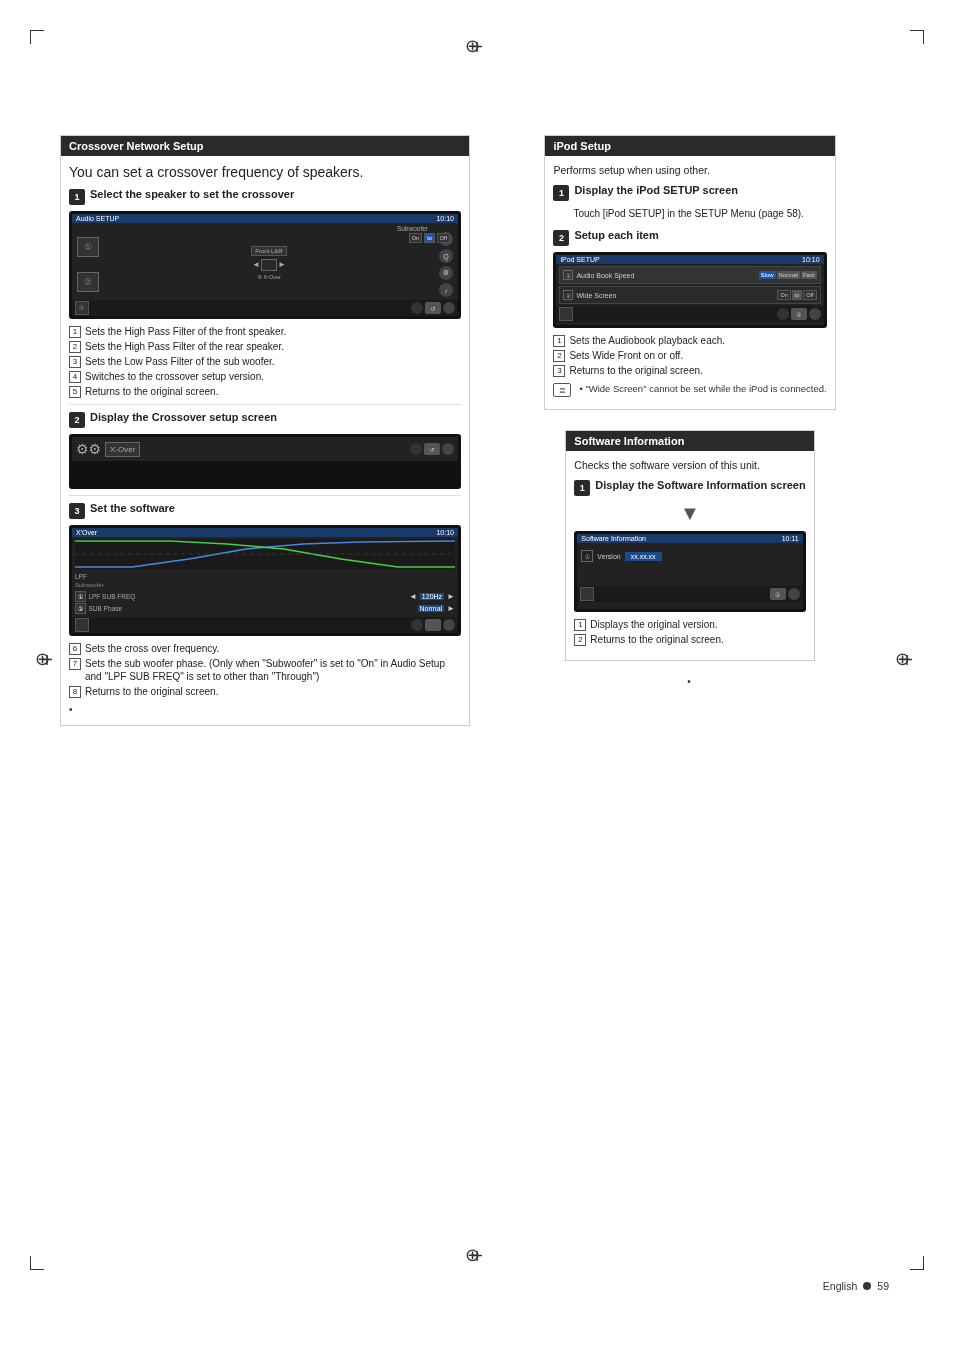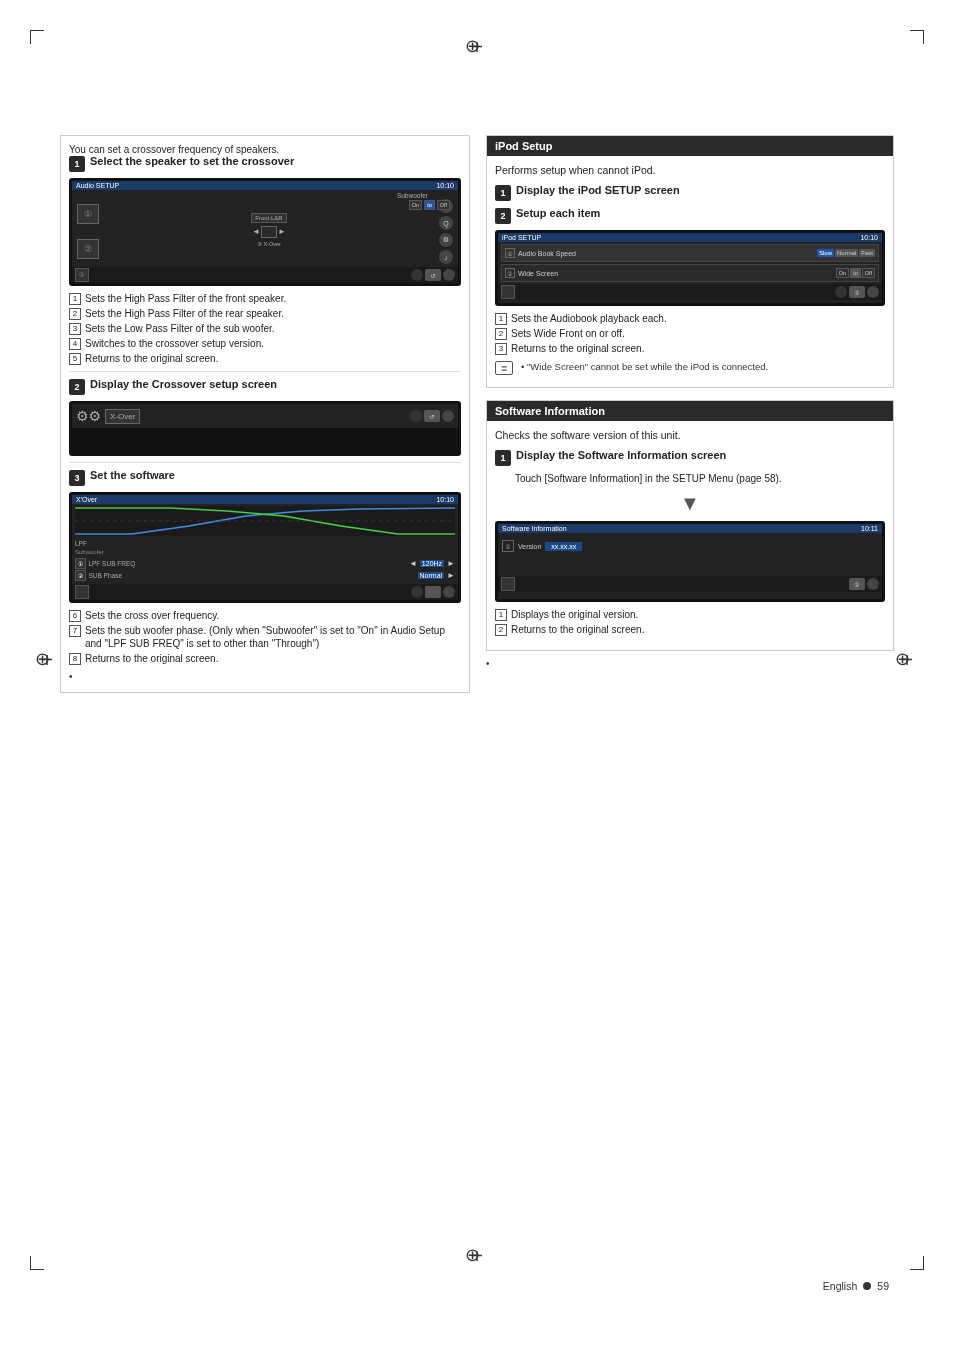--- a/index.html
+++ b/index.html
@@ -59,21 +59,22 @@
 
     .col-left {
       flex: 1;
       border: 1.5px solid #ccc;
     }
 
     .col-right {
       flex: 1;
       display: flex;
       flex-direction: column;
-      gap: 0;
+      gap: 8px;
+      align-items: center;
     }
 
     
     .section-header {
       background: #2a2a2a;
       color: #fff;
       font-weight: bold;
       font-size: 11px;
       padding: 4px 8px;
     }
@@ -402,22 +403,25 @@
 
 <div class="crosshair ch-top-center" style="position:absolute; top:35px; left:50%; transform:translateX(-50%); font-size:18px; color:#333;">⊕</div>
 <div class="crosshair ch-mid-left" style="position:absolute; top:660px; left:35px; font-size:18px; color:#333;">⊕</div>
 <div class="crosshair ch-mid-right" style="position:absolute; top:660px; right:35px; font-size:18px; color:#333;">⊕</div>
 <div class="crosshair ch-bottom-center" style="position:absolute; bottom:82px; left:50%; transform:translateX(-50%); font-size:18px; color:#333;">⊕</div>
 
 <div class="main-content">
   <div class="two-col">
 
     <div class="col-left">
+      <div class="section-header">
+        <span>Crossover Network Setup</span>
+      </div>
       <div class="section-body">
-        <p style="margin-bottom:0; font-size:10px;">You can set a crossover frequency of speakers.</p>
+        <p style="margin-bottom:8px; font-size:14px;">You can set a crossover frequency of speakers.</p>
 
         <div class="step-header">
           <span class="step-num">1</span>
           <span class="step-title">Select the speaker to set the crossover</span>
         </div>
 
         <div class="audio-setup-screen">
           <div class="audio-setup-inner">
             <div class="audio-setup-topbar">
               <span>Audio SETUP</span>
@@ -598,26 +602,27 @@
       </div>
     </div>
 
     <div class="col-right">
 
       <div class="right-section-top">
         <div class="section-header">
           <span>iPod Setup</span>
         </div>
         <div class="section-body">
-          <p style="margin-bottom:8px; font-size:10.5px;">Performs setup when cannot iPod.</p>
+          <p style="margin-bottom:8px; font-size:10.5px;">Performs setup when using other.</p>
 
           <div class="step-header">
             <span class="step-num">1</span>
             <span class="step-title">Display the iPod SETUP screen</span>
           </div>
+          <p style="font-size:10px; margin-bottom:8px; margin-left:20px; line-height:1.4;">Touch [iPod SETUP] in the SETUP Menu (page 58).</p>
 
           <div class="step-header">
             <span class="step-num">2</span>
             <span class="step-title">Setup each item</span>
           </div>
 
           <div class="ipod-setup-screen">
             <div class="ipod-setup-inner">
               <div style="background:#1a3a6a; display:flex; justify-content:space-between; padding:1px 4px; color:#fff; font-size:7px;">
                 <span>iPod SETUP</span>
@@ -685,21 +690,20 @@
         <div class="section-header">
           <span>Software Information</span>
         </div>
         <div class="section-body">
           <p style="margin-bottom:8px; font-size:10.5px;">Checks the software version of this unit.</p>
 
           <div class="step-header">
             <span class="step-num">1</span>
             <span class="step-title">Display the Software Information screen</span>
           </div>
-          <p style="font-size:10px; margin-bottom:6px; margin-left:20px; line-height:1.4;">Touch [Software Information] in the SETUP Menu (page 58).</p>
 
           <div class="down-arrow-icon">▼</div>
 
           <div class="sw-info-screen">
             <div class="sw-info-inner">
               <div class="sw-info-topbar">
                 <span>Software Information</span>
                 <span>10:11</span>
               </div>
               <div class="sw-info-content">

